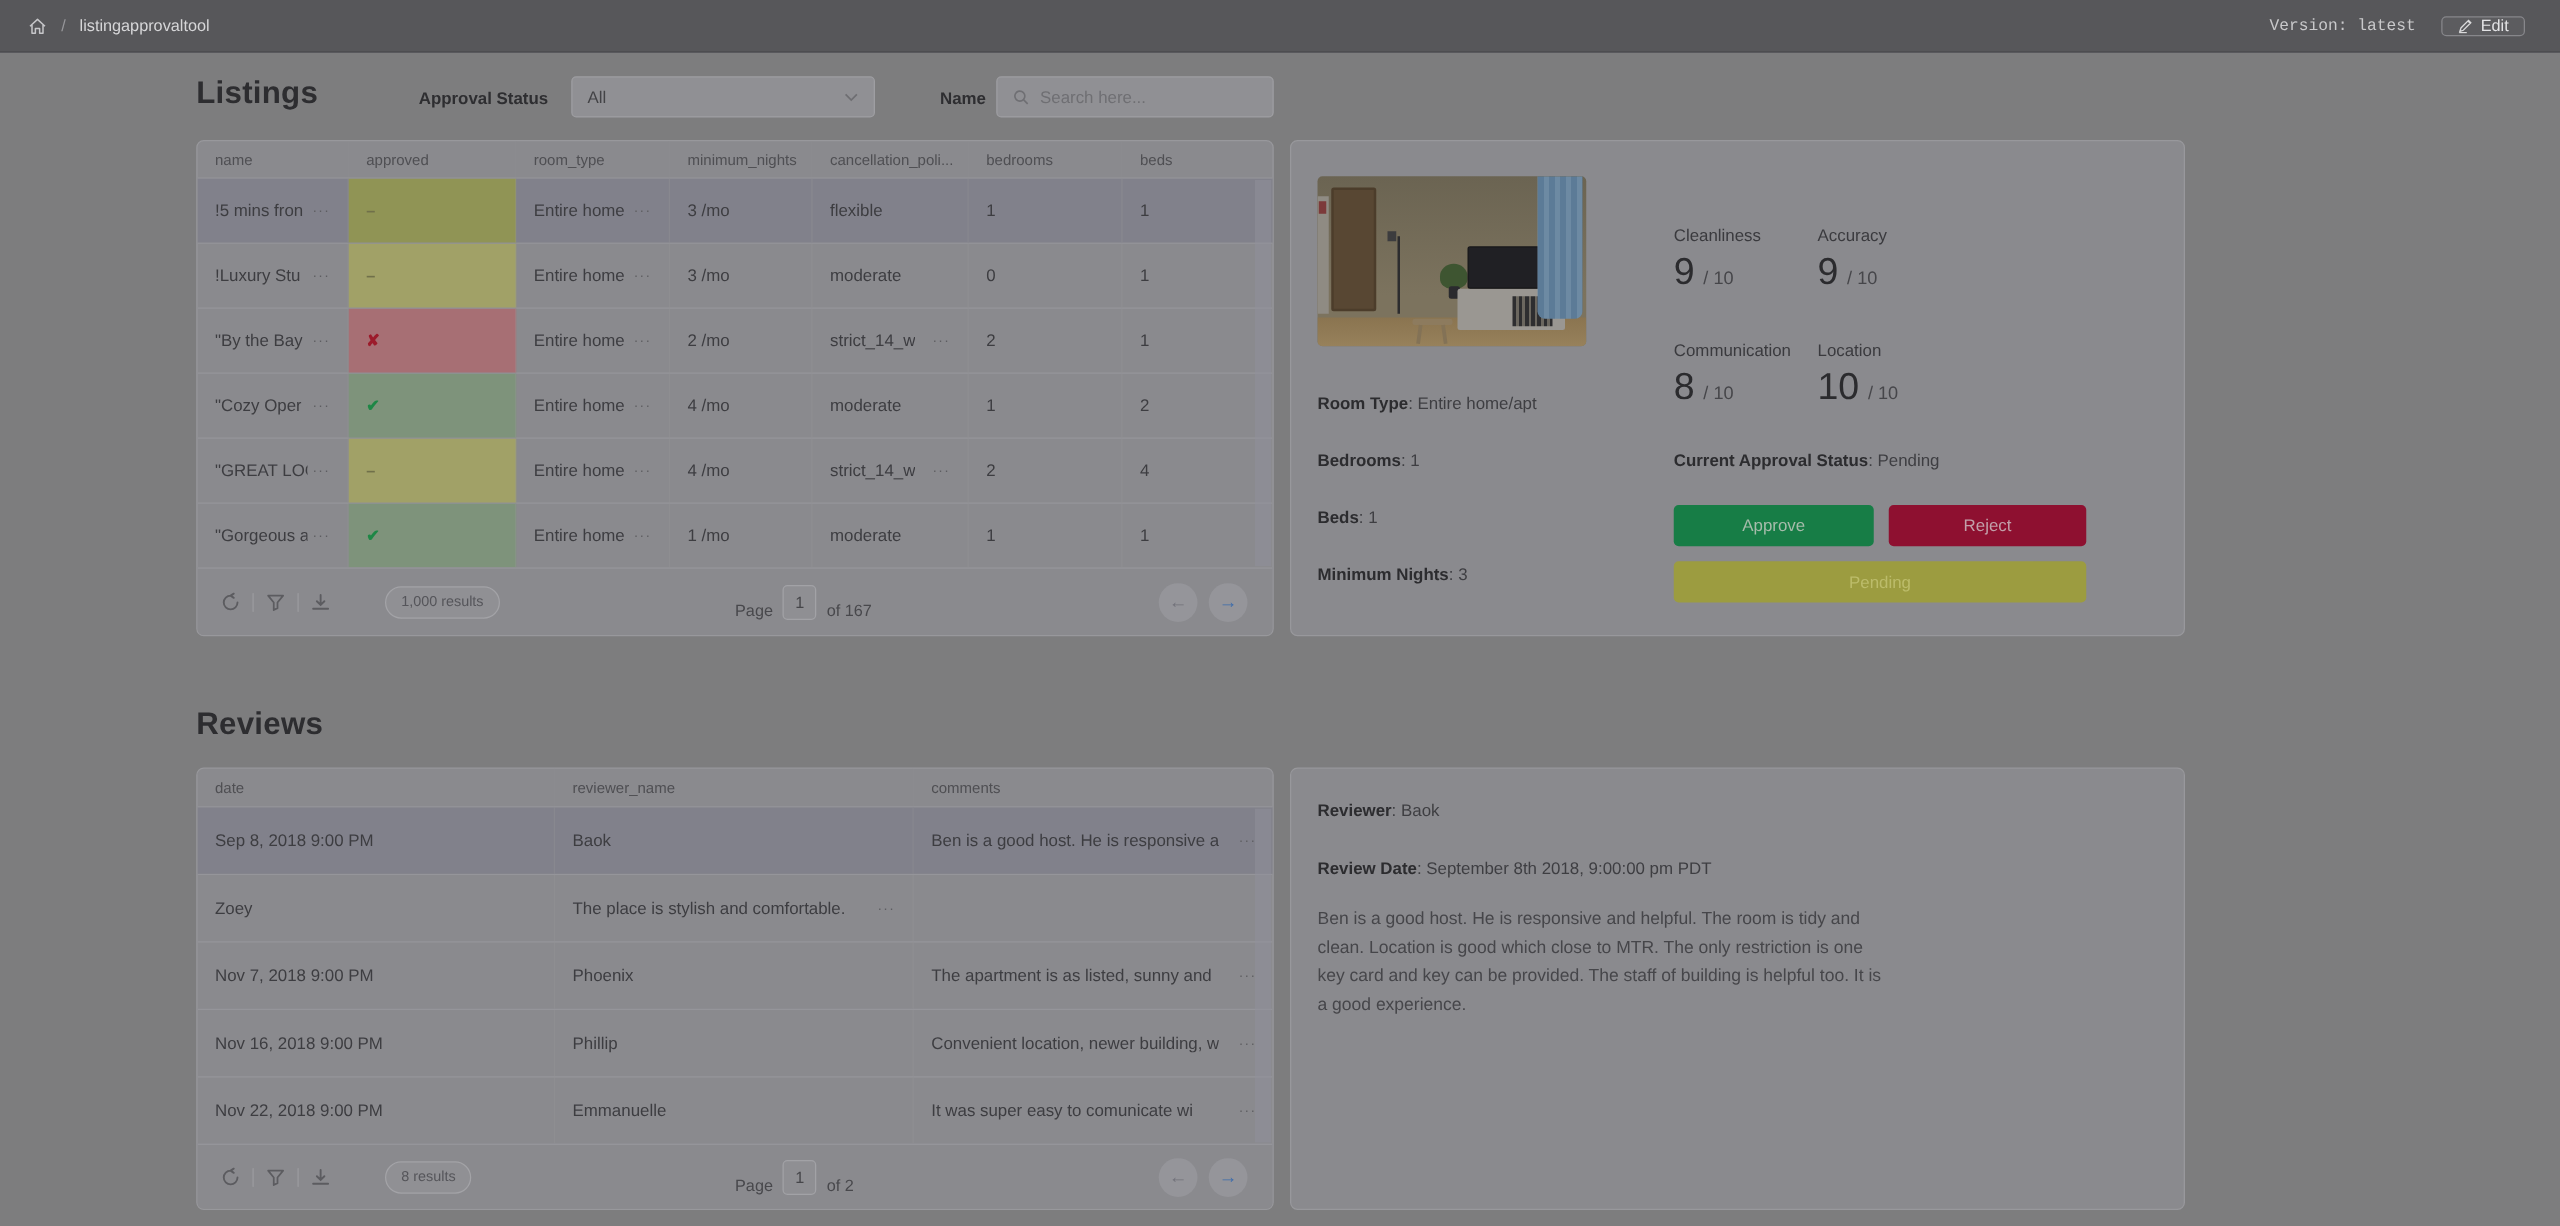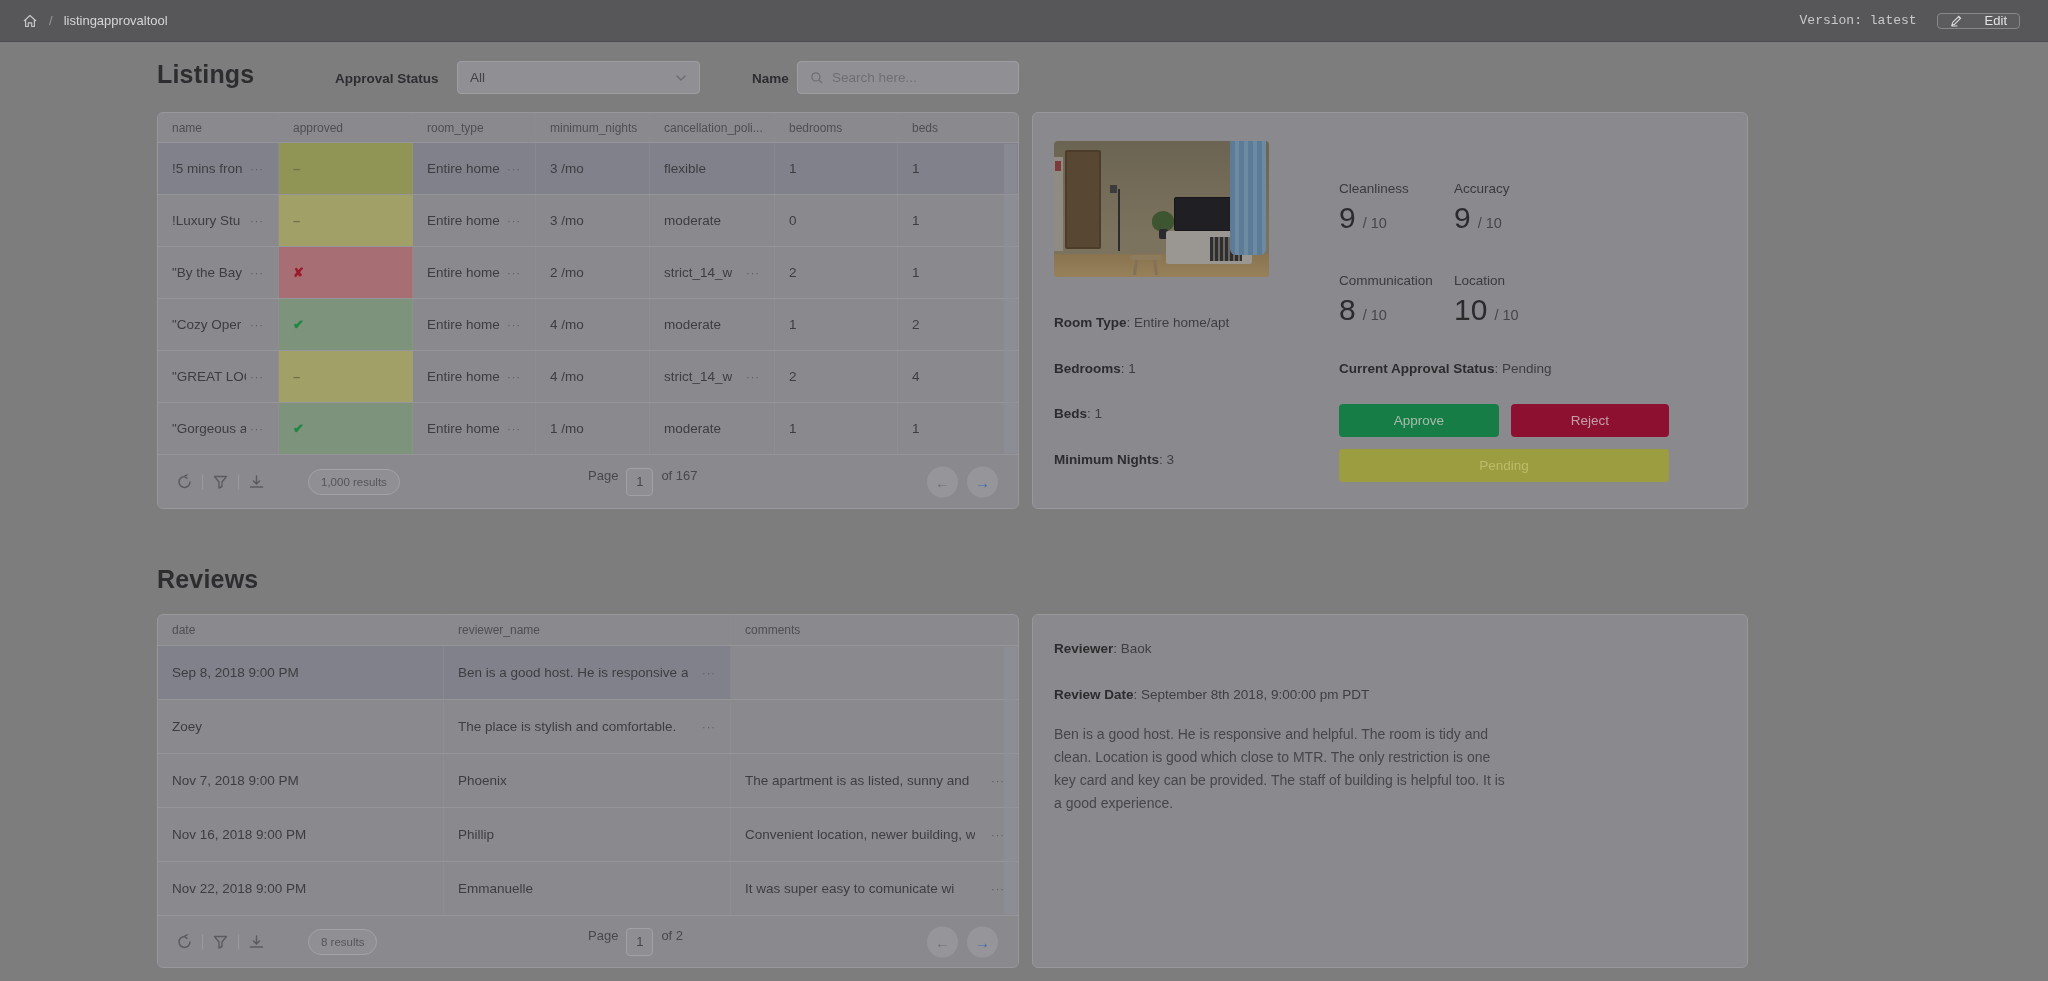--- a/index.html
+++ b/index.html
@@ -9,21 +9,21 @@
 
   
   .topbar{position:absolute;left:0;top:0;width:2048px;height:42px;background:#57575a;
     border-bottom:1px solid #4b4b4e;display:flex;align-items:center;}
   .crumb{margin-left:22px;display:flex;align-items:center;gap:11px;font-size:13px;color:#d6d6d8;cursor:pointer;}
   .crumb .slash{color:#97979b;font-size:13px;}
   .home-ic{width:16px;height:16px;display:inline-block;}
   .tb-right{margin-left:auto;margin-right:28px;display:flex;align-items:center;gap:20px;}
   .version{font-family:"Liberation Mono","DejaVu Sans Mono",monospace;font-size:13px;color:#c9c9cb;}
   .edit-btn{height:16px;padding:0 12px;border:1px solid #87878b;border-radius:4px;color:#e3e3e5;
-    font-size:13px;display:flex;align-items:center;gap:22px;background:rgba(255,255,255,0.03);cursor:pointer;}
+    font-size:13px;display:flex;align-items:center;gap:6px;background:rgba(255,255,255,0.03);cursor:pointer;}
 
   
   .sec-title{position:absolute;font-size:25px;font-weight:700;color:#2d2d30;letter-spacing:.2px;}
   #listings-title{left:157px;top:60px;}
   #reviews-title{left:157px;top:565px;}
   .fld-label{position:absolute;font-size:13.5px;font-weight:700;color:#2e2e31;}
   #approval-label{left:335px;top:71px;}
   #name-label{left:752px;top:71px;}
   .inputbox{position:absolute;top:61px;height:33px;background:#909094;border:1px solid #9e9ea2;
     border-radius:4px;display:flex;align-items:center;padding:0 12px;font-size:13.5px;cursor:pointer;}
@@ -67,21 +67,21 @@
 
   
   .tfoot{position:absolute;left:0;right:0;bottom:0;border-top:1px solid #95959a;background:#8a8a8e;}
   #listings-card .tfoot{height:54px;}
   #reviews-card .tfoot{height:52px;}
   .ficons{position:absolute;left:18px;top:50%;transform:translateY(-50%);display:flex;align-items:center;gap:9px;}
   .fic{width:17px;height:17px;cursor:pointer;display:inline-block;}
   .fsep{width:1px;height:15px;background:#9b9b9f;}
   .pill{position:absolute;left:150px;top:50%;transform:translateY(-50%);height:26px;border:1px solid #a3a3a7;
     border-radius:13px;background:#909094;color:#55555a;font-size:11.5px;display:flex;align-items:center;padding:0 12px;}
-  .pagegrp{position:absolute;left:430px;top:50%;transform:translateY(-50%);display:flex;align-items:flex-start;gap:8px;
+  .pagegrp{position:absolute;left:430px;top:50%;transform:translateY(-50%);display:flex;align-items:flex-end;gap:8px;
     font-size:13px;color:#48484c;}
   .pageinput{width:27px;height:28px;background:#8f8f93;border:1px solid #a2a2a6;border-radius:4px;
     text-align:center;font-size:13px;color:#46464a;font-family:"Liberation Sans",sans-serif;}
   .pagers{position:absolute;right:20px;top:50%;transform:translateY(-50%);display:flex;gap:9px;}
   .pager{width:31px;height:31px;border-radius:50%;background:#95959a;display:flex;align-items:center;
     justify-content:center;font-size:15px;cursor:pointer;border:none;}
   .pager.prev{color:#72727a;}
   .pager.next{color:#3d6cab;}
 
   
@@ -457,20 +457,23 @@
       <div class="hcell">comments</div>
     </div>
 
     <div>
 
         <div class="trow rgrid selected">
           <div class="cell">
             <span class="ctext">Sep 8, 2018 9:00 PM</span>
           </div>
           <div class="cell">
+            <span class="ctext">Baok</span>
+          </div>
+          <div class="cell">
             <span class="ctext">Ben is a good host. He is responsive a</span>
             <span class="mark">···</span>
           </div>
         </div>
 
         <div class="trow rgrid">
           <div class="cell">
             <span class="ctext">Zoey</span>
           </div>
           <div class="cell">

